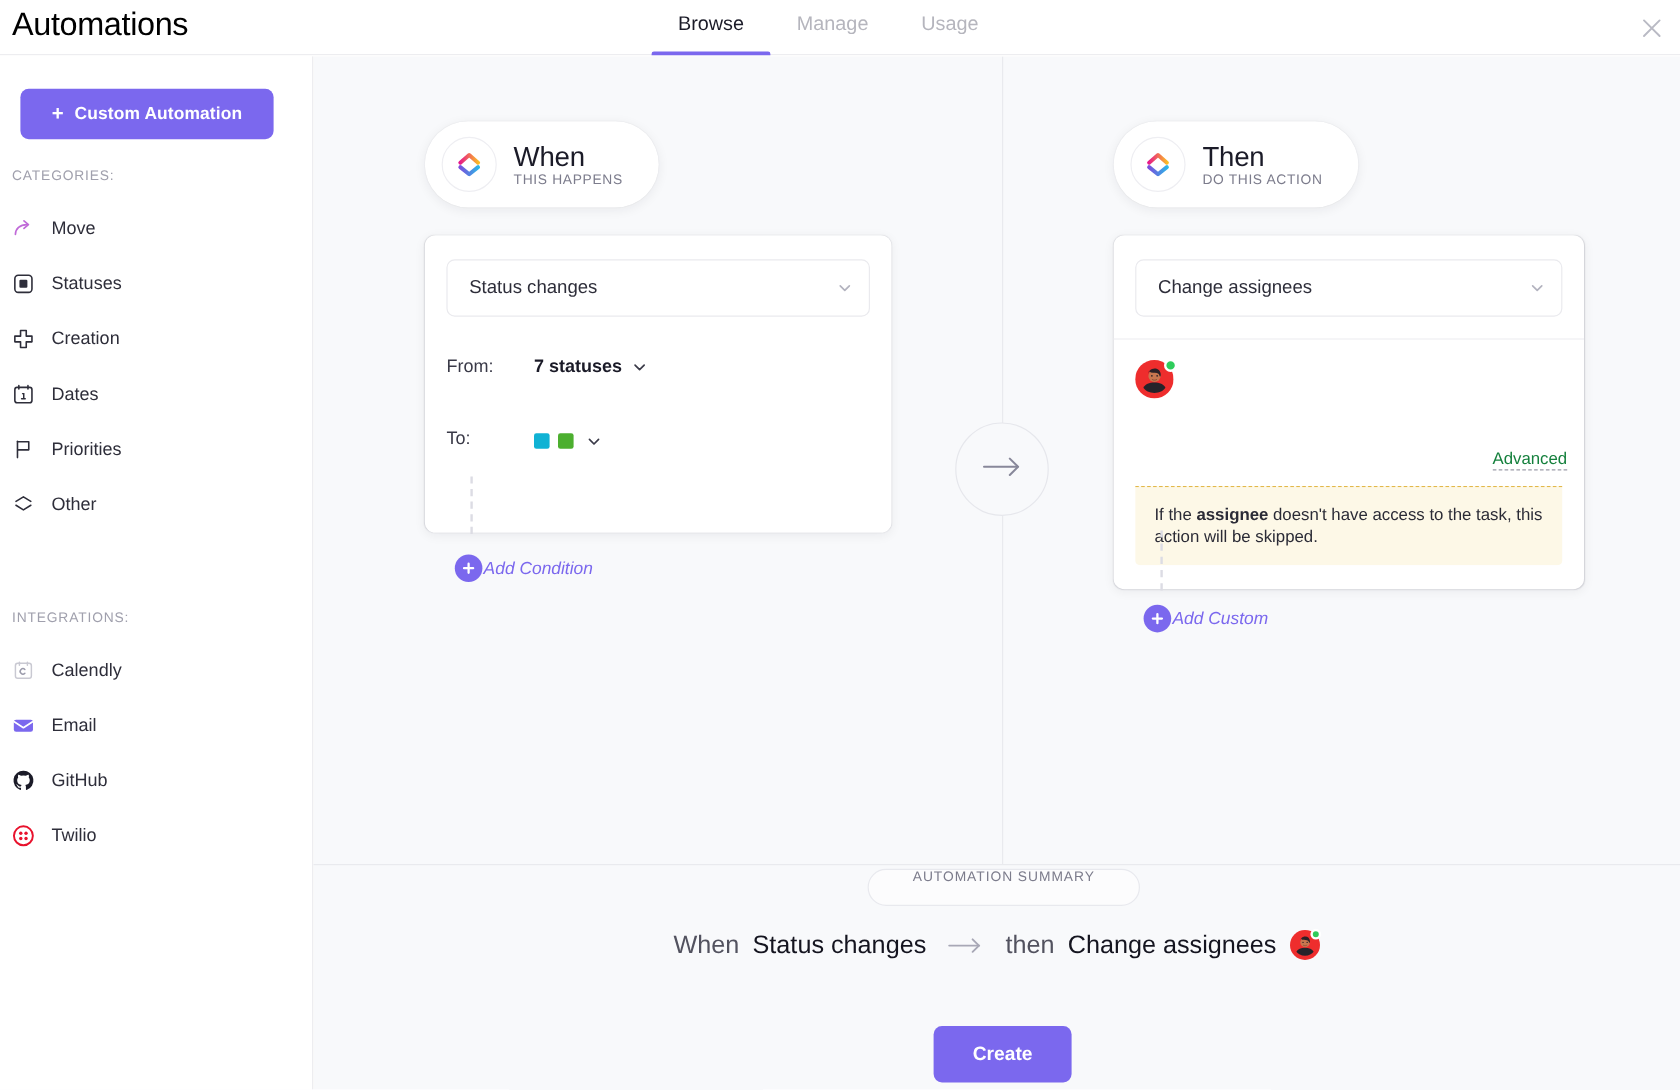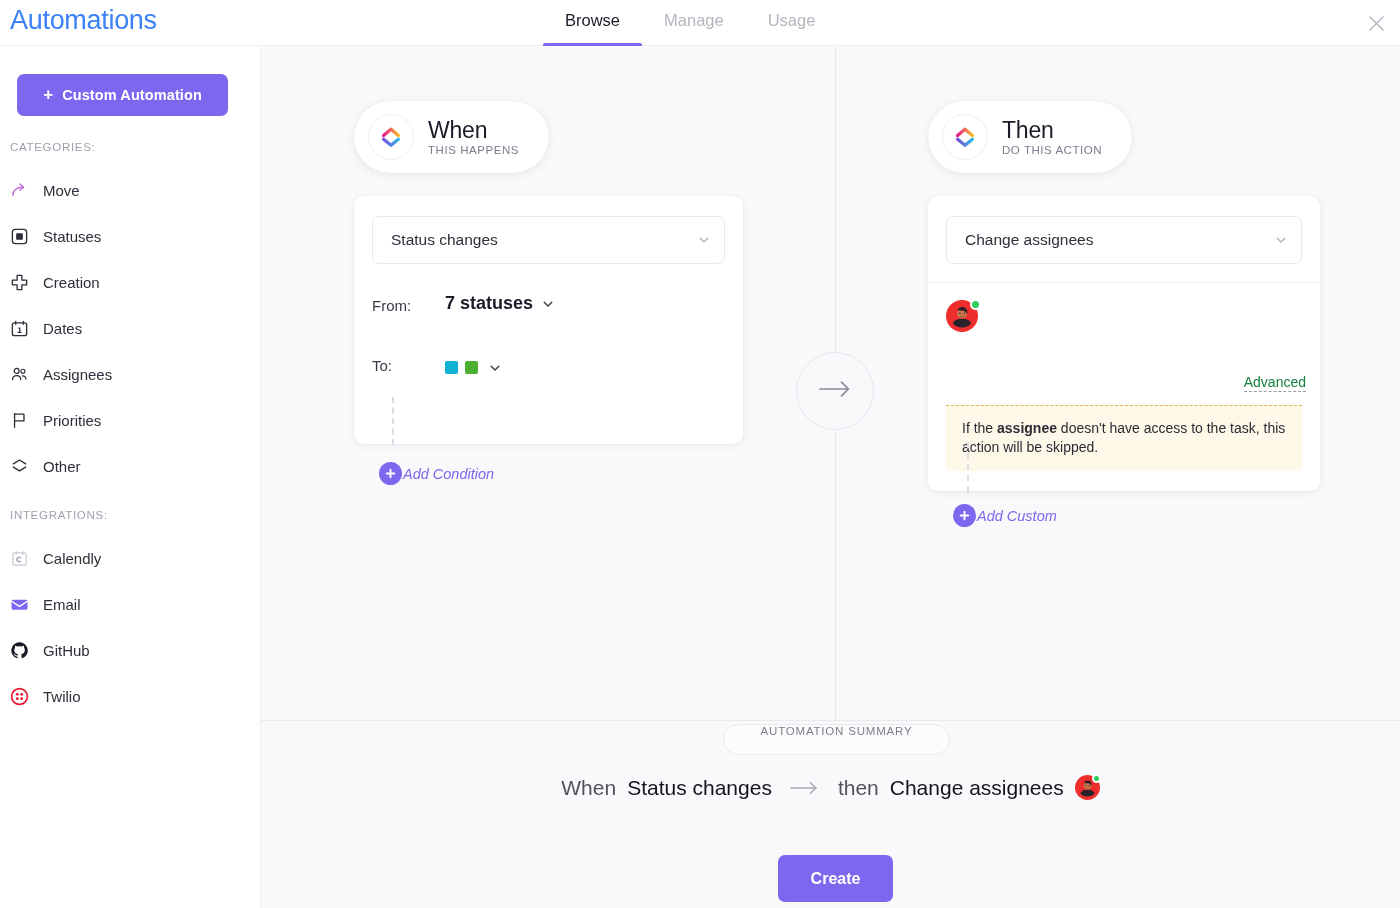--- a/index.html
+++ b/index.html
@@ -29,21 +29,21 @@
     background: #ffffff;
     border-bottom: 1px solid #ededf0;
     z-index: 30;
   }
   .app-title {
     position: absolute;
     left: 10px;
     top: 5px;
     font-size: 27px;
     font-weight: 400;
-    color: #3b82f6;
+    color: #000000;
     letter-spacing: -0.3px;
   }
   .tabs {
     position: absolute;
     left: 543px;
     top: 0;
     height: 46px;
     display: flex;
     align-items: flex-start;
     gap: 0px;
@@ -300,21 +300,21 @@
   .kv-key {
     font-size: 15px;
     color: #3a3a48;
     width: 73px;
     flex: 0 0 73px;
   }
   .kv-val {
     display: flex;
     align-items: center;
     gap: 8px;
-    font-size: 18px;
+    font-size: 15px;
     font-weight: 700;
     color: #1b1b28;
     cursor: pointer;
   }
   .swatch {
     width: 13px; height: 13px;
     border-radius: 2px;
     display: inline-block;
   }
   .swatch-gap { display: flex; gap: 7px; align-items: center; margin-right: 2px; }
@@ -550,31 +550,20 @@
         <span class="nav-icon">
           <svg width="19" height="19" viewBox="0 0 20 20" fill="none">
             <rect x="2.5" y="4" width="15" height="13.5" rx="2" stroke="#2e2e3a" stroke-width="1.4"></rect>
             <path d="M6 2.5v3M14 2.5v3" stroke="#2e2e3a" stroke-width="1.4" stroke-linecap="round"></path>
             <path d="M9.3 9.5h1v4.5M8.4 14h3.2" stroke="#2e2e3a" stroke-width="1.3" stroke-linecap="round"></path>
           </svg>
         </span>
         <span class="nav-label">Dates</span>
       </div>
 
-      <div class="nav-item">
-        <span class="nav-icon">
-          <svg width="19" height="19" viewBox="0 0 20 20" fill="none">
-            <circle cx="7" cy="6.2" r="2.6" stroke="#2e2e3a" stroke-width="1.3"></circle>
-            <circle cx="13.6" cy="6.6" r="2.1" stroke="#2e2e3a" stroke-width="1.2"></circle>
-            <path d="M2.7 15.5c0-2.6 1.9-4.2 4.3-4.2s4.3 1.6 4.3 4.2" stroke="#2e2e3a" stroke-width="1.3" stroke-linecap="round"></path>
-            <path d="M13 11.4c2.1 0 3.8 1.4 3.8 3.7" stroke="#2e2e3a" stroke-width="1.2" stroke-linecap="round"></path>
-          </svg>
-        </span>
-        <span class="nav-label">Assignees</span>
-      </div>
 
       <div class="nav-item">
         <span class="nav-icon">
           <svg width="19" height="19" viewBox="0 0 20 20" fill="none">
             <path d="M4.8 2.8v14.4" stroke="#2e2e3a" stroke-width="1.4" stroke-linecap="round"></path>
             <path d="M4.8 3.3h9.9v7.1H4.8" stroke="#2e2e3a" stroke-width="1.4" stroke-linejoin="round" fill="none"></path>
           </svg>
         </span>
         <span class="nav-label">Priorities</span>
       </div>

